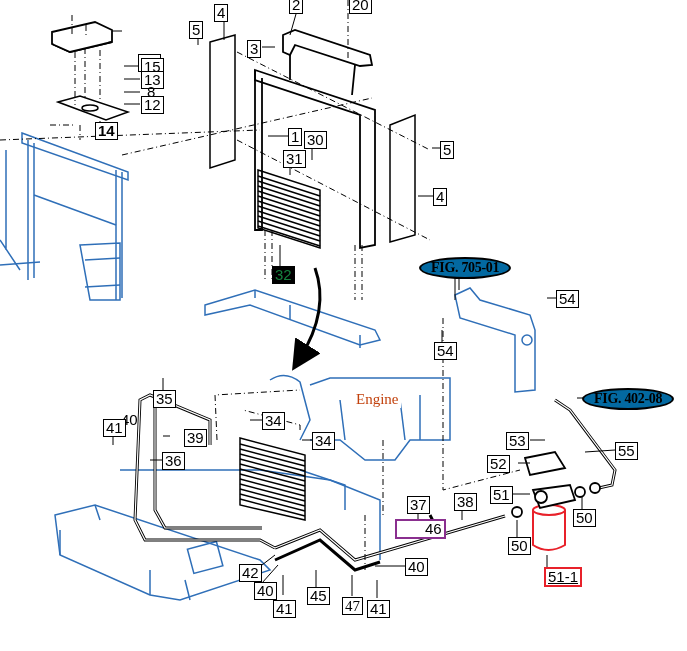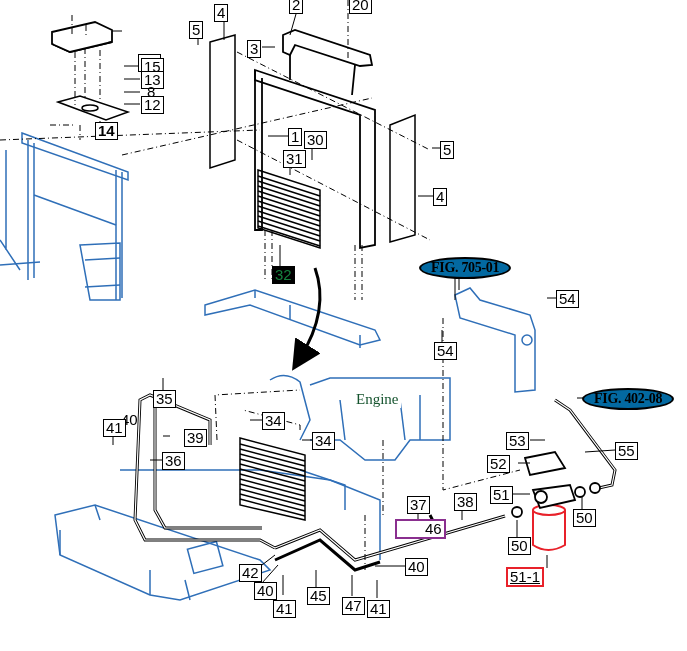--- a/index.html
+++ b/index.html
@@ -2,21 +2,21 @@
 <html><head>
 <meta charset="utf-8">
 <style>
   html, body { margin:0; padding:0; background:#ffffff; }
   body { width:687px; height:651px; position:relative; overflow:hidden; font-family:"Liberation Sans", sans-serif; }
   #diagram { position:absolute; left:0; top:0; width:687px; height:651px; }
   .callout { position:absolute; border:1.5px solid #000; background:#fff; font-family:"Liberation Sans", sans-serif; font-size:15px; line-height:16px; padding:0 2px; color:#000; cursor:pointer; white-space:nowrap; }
   .callout.hl-red { border:2px solid #e8212a; }
   .callout.hl-purple { border:2px solid #8a2f8f; }
   .figref { position:absolute; border:2px solid #000; border-radius:50%; background:#0369a1; font-family:"Liberation Serif", serif; font-weight:bold; font-size:14px; padding:1px 10px; letter-spacing:-0.3px; cursor:pointer; white-space:nowrap; }
-  .engine-label { position:absolute; font-family:"Liberation Serif", serif; font-size:15px; color:#14532d; background:#fff; padding:0 2px; }
+  .engine-label { position:absolute; font-family:"Liberation Serif", serif; font-size:15px; color:#c2410c; background:#fff; padding:0 2px; }
 </style>
 </head>
 <body>
 
 <svg id="diagram" viewBox="0 0 687 651" xmlns="http://www.w3.org/2000/svg">
   <defs>
     <marker id="arrowhead" markerWidth="10" markerHeight="10" refX="5" refY="5" orient="auto">
       <path d="M0,0 L10,5 L0,10 z" fill="#000"></path>
     </marker>
   </defs>
@@ -231,28 +231,28 @@
 <div class="callout" style="left:168px;top:429px;margin-left:16px;">39</div>
 <div class="callout" style="left:162px;top:452px;">36</div>
 <div class="callout" style="left:262px;top:412px;">34</div>
 <div class="callout" style="left:312px;top:432px;">34</div>
 <div class="callout" style="left:506px;top:432px;">53</div>
 <div class="callout" style="left:487px;top:455px;">52</div>
 <div class="callout" style="left:615px;top:442px;">55</div>
 <div class="callout" style="left:490px;top:486px;text-align:right;">51</div>
 <div class="callout" style="left:573px;top:509px;">50</div>
 <div class="callout" style="left:508px;top:537px;">50</div>
-<div class="callout hl-red" style="left:506px;top:567px;text-decoration:underline;">51-1</div>
+<div class="callout hl-red" style="left:544px;top:567px;text-decoration:underline;">51-1</div>
 <div class="callout" style="left:407px;top:496px;">37</div>
 <div class="callout" style="left:454px;top:493px;">38</div>
 <div class="callout hl-purple" style="left:395px;top:519px;padding-left:28px;">46</div>
 <div class="callout" style="left:239px;top:564px;">42</div>
 <div class="callout" style="left:254px;top:582px;">40</div>
 <div class="callout" style="left:273px;top:600px;">41</div>
 <div class="callout" style="left:307px;top:587px;">45</div>
-<div class="callout" style="left:342px;top:597px;">47</div>
+<div class="callout" style="left:342px;top:597px;font-family:Liberation Serif, serif;">47</div>
 <div class="callout" style="left:405px;top:558px;">40</div>
 <div class="callout" style="left:367px;top:600px;">41</div>
 
 <div class="figref" style="left:419px;top:257px;">FIG. 705-01</div>
 <div class="figref" style="left:582px;top:388px;text-align:center;">FIG. 402-08</div>
 
 <div class="engine-label" style="left:354px;top:391px;">Engine</div>
 
 </body></html>

